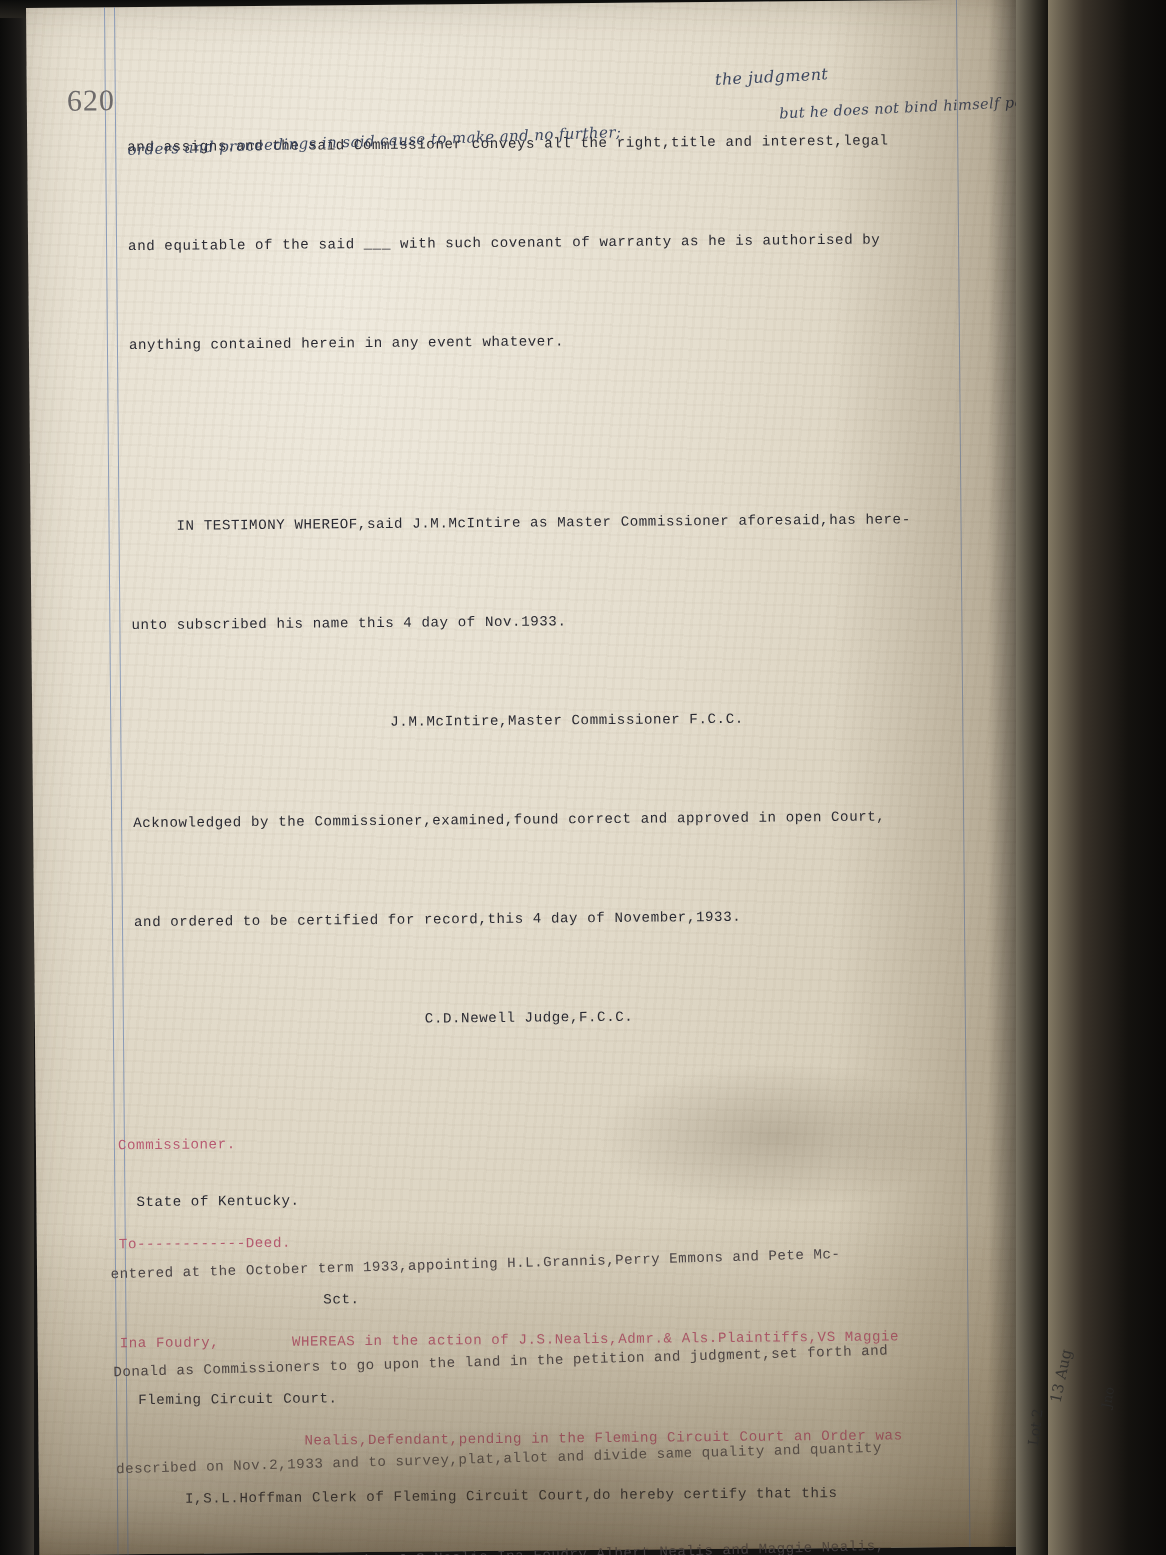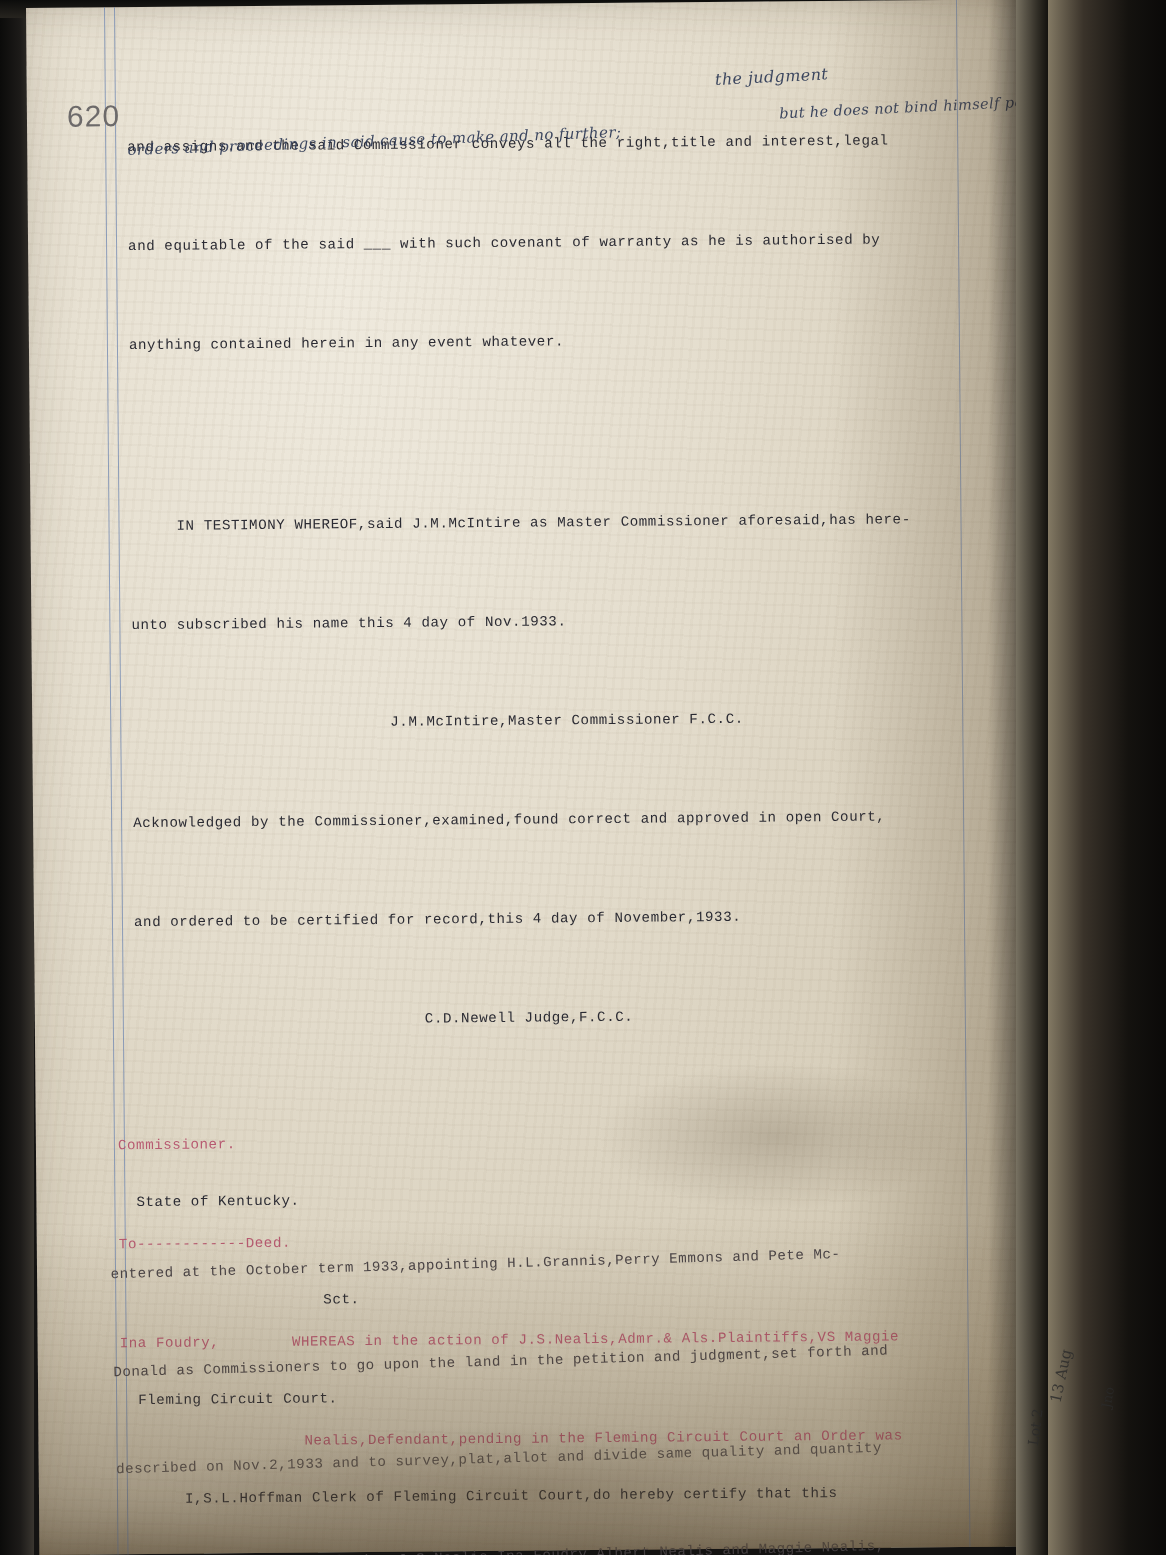--- a/index.html
+++ b/index.html
@@ -93,23 +93,23 @@
   .typed .ln { display: block; }
   .typed .ind1 { padding-left: 46px; }
   .typed .ind3 { padding-left: 258px; }
   .typed .ind4 { padding-left: 290px; }
   .typed .ind5 { padding-left: 186px; }
   .typed .half { height: 16px; }
 
   
   .folio {
     position: absolute;
-    left: 40px; top: 92px;
+    left: 40px; top: 76px;
     color: #6d6a6a;
-    font-family: Liberation Sans, sans-serif;
+    font-family: Liberation Serif, serif;
     font-size: 30px;
     letter-spacing: 1px;
   }
 
   
   .hand {
     position: absolute;
     color: #2f3b57;
     font-family: "DejaVu Serif", serif;
     font-style: italic;

